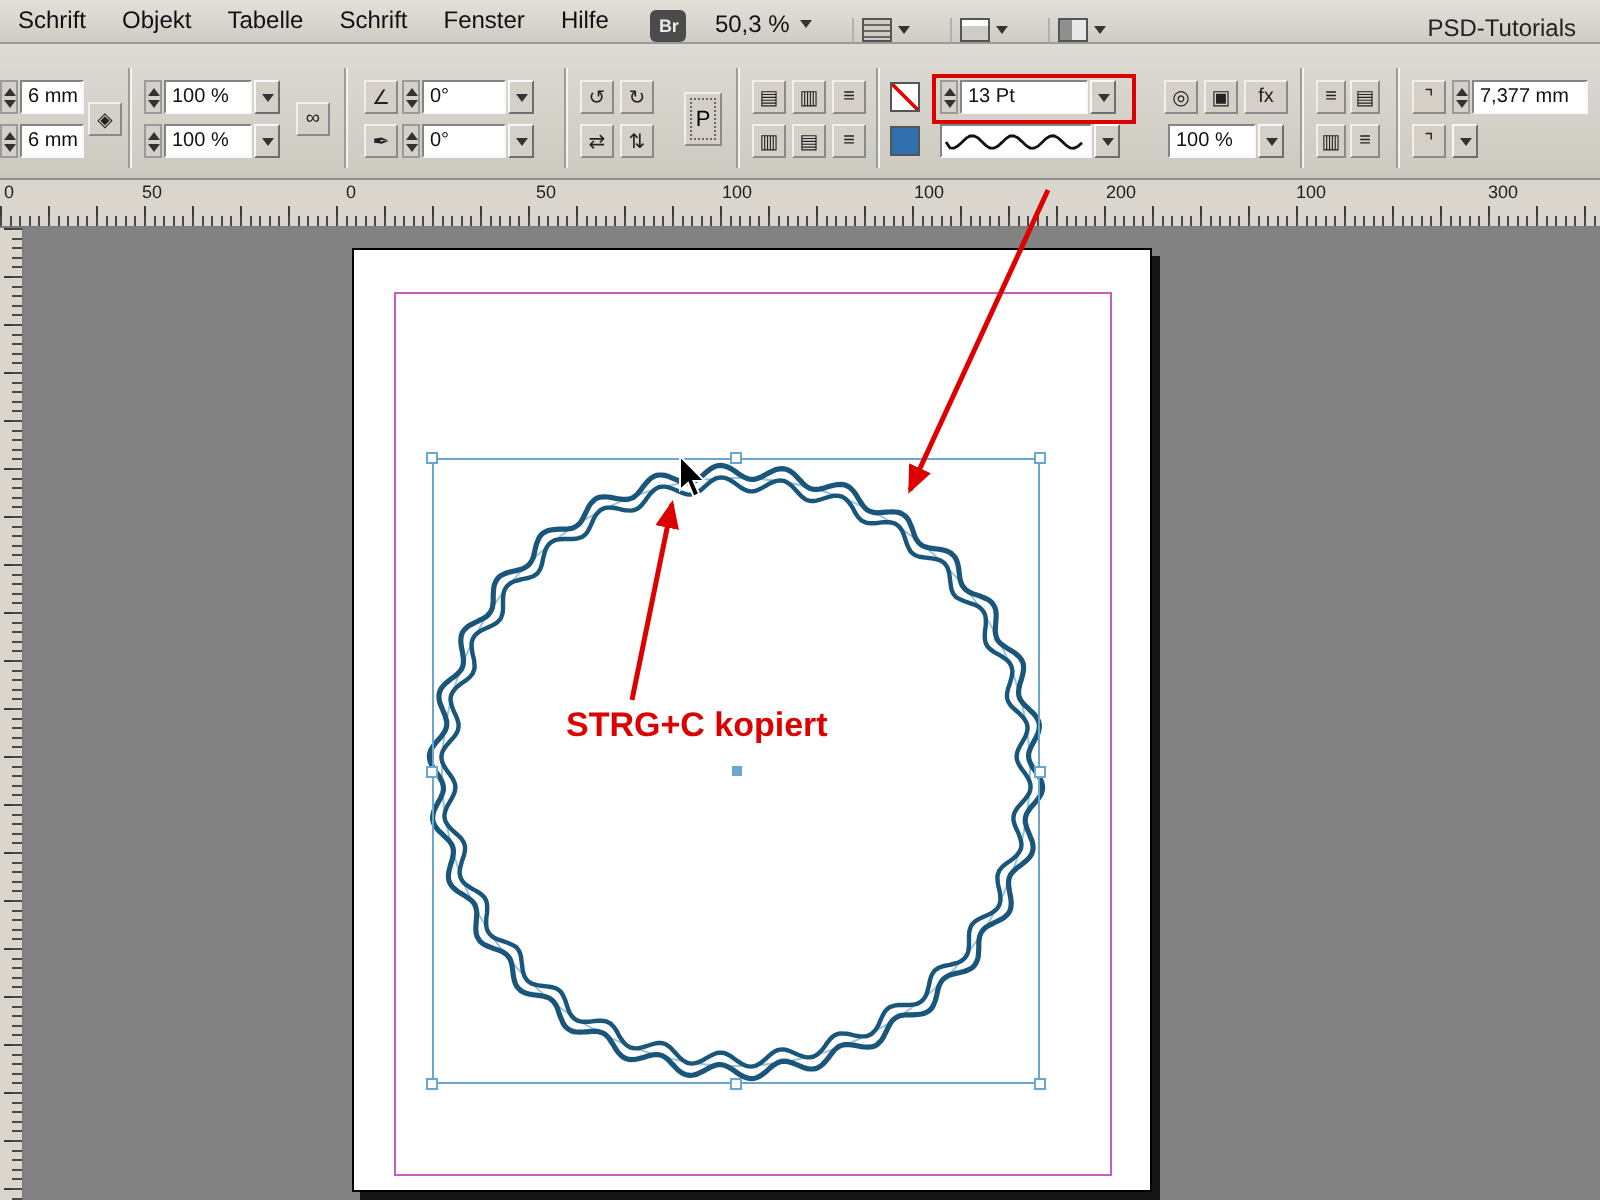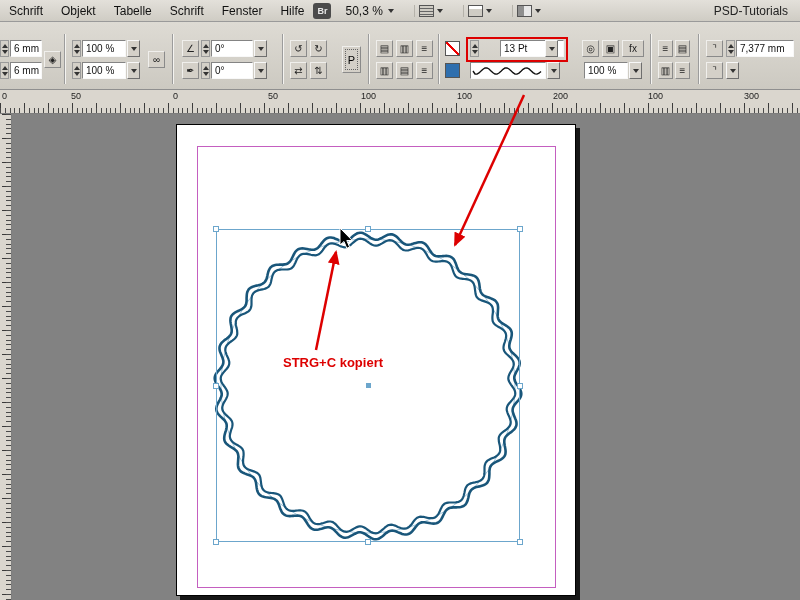--- a/index.html
+++ b/index.html
@@ -9,23 +9,23 @@
     --guide-magenta:#c45ec0;
   }
   *{margin:0;padding:0;box-sizing:border-box;}
   html,body{width:800px;height:600px;overflow:hidden;}
   body{font-family:"Liberation Sans",sans-serif;background:#d4d0c8;position:relative;}
   .stage{position:absolute;inset:0;width:800px;height:600px;}
 
   
   .menubar{position:absolute;left:0;top:0;width:800px;height:22px;
     background:linear-gradient(#e3e0da,#cfccc4);border-bottom:1px solid #9a9a9a;
-    display:flex;align-items:center;font-size:12px;color:#111;}
+    display:flex;align-items:flex-end;font-size:12px;color:#111;}
   .menu-item{padding:0 9px;height:22px;line-height:22px;cursor:default;}
-  .br-badge{margin-left:0;width:18px;height:16px;background:#4b4b4b;color:#e8e8e8;
+  .br-badge{margin-left:12px;width:18px;height:16px;background:#4b4b4b;color:#e8e8e8;
     border-radius:3px;font-size:9px;font-weight:bold;display:flex;align-items:center;justify-content:center;}
   .zoom-ctl{margin-left:10px;display:flex;align-items:center;gap:5px;padding:2px 4px;}
   .dd{width:0;height:0;border-left:3px solid transparent;border-right:3px solid transparent;border-top:4px solid #333;}
   .mb-group{display:flex;align-items:center;gap:3px;margin-left:16px;padding:0 4px;border-left:1px solid #b5b2aa;}
   .mb-glyph{width:15px;height:12px;border:1px solid #555;background:
     linear-gradient(#fff,#fff) 0 0/100% 3px no-repeat,#cfccc4;}
   .mb-glyph.split{background:linear-gradient(to right,#8f8f8f 0 6px,#e8e8e8 6px) ,#cfccc4;}
   .mb-glyph.lines{background:repeating-linear-gradient(#cfccc4 0 2px,#666 2px 3px);}
   .brand{margin-left:auto;padding-right:12px;font-size:12px;color:#222;}
 
@@ -83,21 +83,21 @@
     border:1px solid var(--selection-blue);}
   .handle{position:absolute;width:6px;height:6px;background:#fff;border:1px solid var(--selection-blue);}
   .h-nw{left:-4px;top:-4px;} .h-n{left:148px;top:-4px;} .h-ne{right:-4px;top:-4px;}
   .h-w{left:-4px;top:153px;} .h-e{right:-4px;top:153px;}
   .h-sw{left:-4px;bottom:-4px;} .h-s{left:148px;bottom:-4px;} .h-se{right:-4px;bottom:-4px;}
   .center-pt{position:absolute;left:366px;top:383px;width:5px;height:5px;background:var(--selection-blue);}
 
   svg.layer{position:absolute;left:0;top:0;width:800px;height:600px;pointer-events:none;}
 
   .annotation{position:absolute;left:283px;top:351px;color:var(--accent-red);
-    font-size:13px;font-weight:bold;line-height:24px;}
+    font-size:17px;font-weight:bold;line-height:24px;}
 
   .stroke-preview{position:absolute;height:17px;background:#fff;border:1px solid;
     border-color:#848484 #f8f8f8 #f8f8f8 #848484;}
 </style>
 </head>
 <body>
 
 <div class="stage">
 
   <div class="menubar">
@@ -205,21 +205,21 @@
 
     <span class="vsep" style="left:438px"></span>
 
     <span class="swatch none" style="left:445px;top:19px"></span>
     <span class="swatch fillblue" style="left:445px;top:41px"></span>
 
     <span class="spin" style="left:470px;top:18px">
         <i class="up"></i>
         <i class="down"></i>
       </span>
-    <span class="fld" style="left:500px;top:18px;width:64px">13 Pt</span>
+    <span class="fld" style="left:480px;top:18px;width:64px">13 Pt</span>
     <span class="ddb" style="left:545px;top:18px">
         <span class="dd"></span>
       </span>
 
     <span class="stroke-preview" style="left:470px;top:40px;width:76px">
       <svg width="74" height="15">
         <path id="stroke-style-wave" fill="none" stroke="#111" stroke-width="1.4" d="M2,8L4,11.0L6,11.1L8,9.9L10,8.1L12,6.2L14,5.0L16,4.9L18,6.0L20,7.9L22,9.8L24,11.0L26,11.1L28,10.0L30,8.2L32,6.3L34,5.0L36,4.9L38,6.0L40,7.8L42,9.7L44,11.0L46,11.1L48,10.1L50,8.3L52,6.3L54,5.1L56,4.9L58,5.9L60,7.7L62,9.6L64,10.9L66,11.1L68,10.2L70,8.4"></path>
       </svg>
     </span>
     <span class="ddb" style="left:547px;top:40px">

